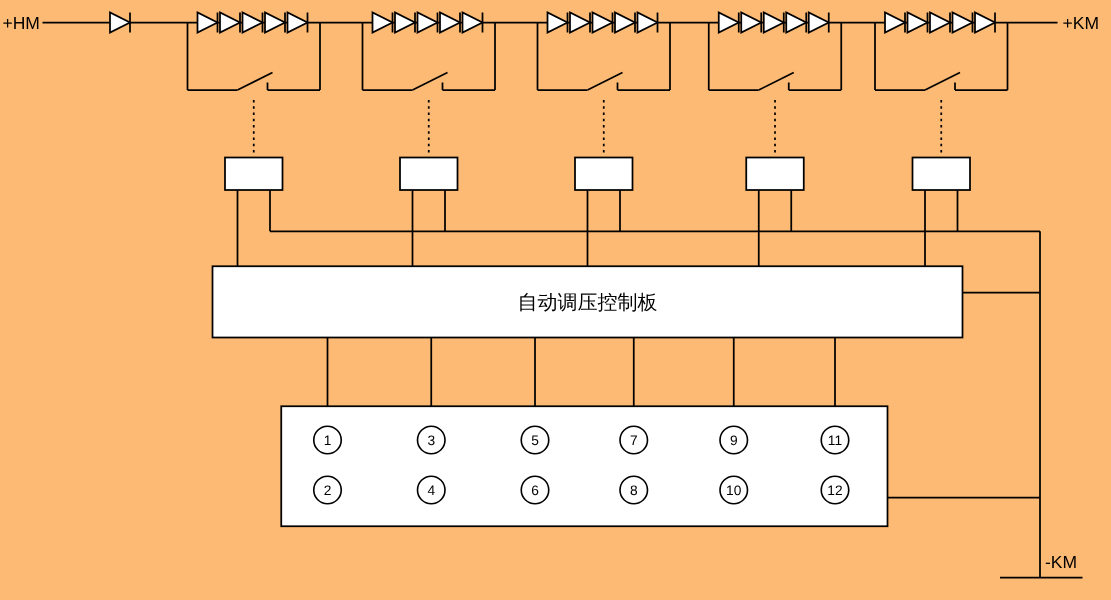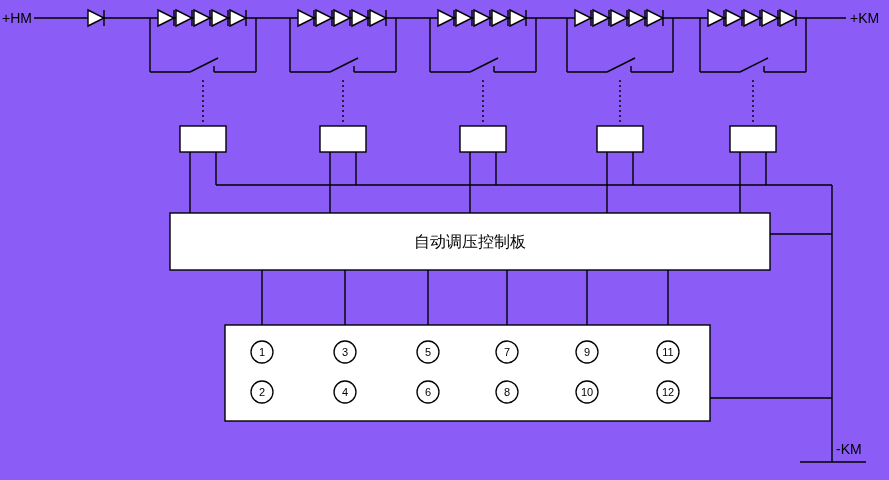--- a/index.html
+++ b/index.html
@@ -7,21 +7,21 @@
     padding: 0;
     background: #ffffff;
     width: 889px;
     height: 480px;
     font-family: "Liberation Sans", sans-serif;
   }
   .diagram-wrap {
     position: relative;
     width: 889px;
     height: 480px;
-    background: #8b5cf6;
+    background: #fdba74;
   }
   svg line, svg polyline {
     stroke: #000;
     stroke-width: 1.4;
     fill: none;
   }
   svg rect {
     stroke: #000;
     stroke-width: 1.4;
     fill: #ffffff;

